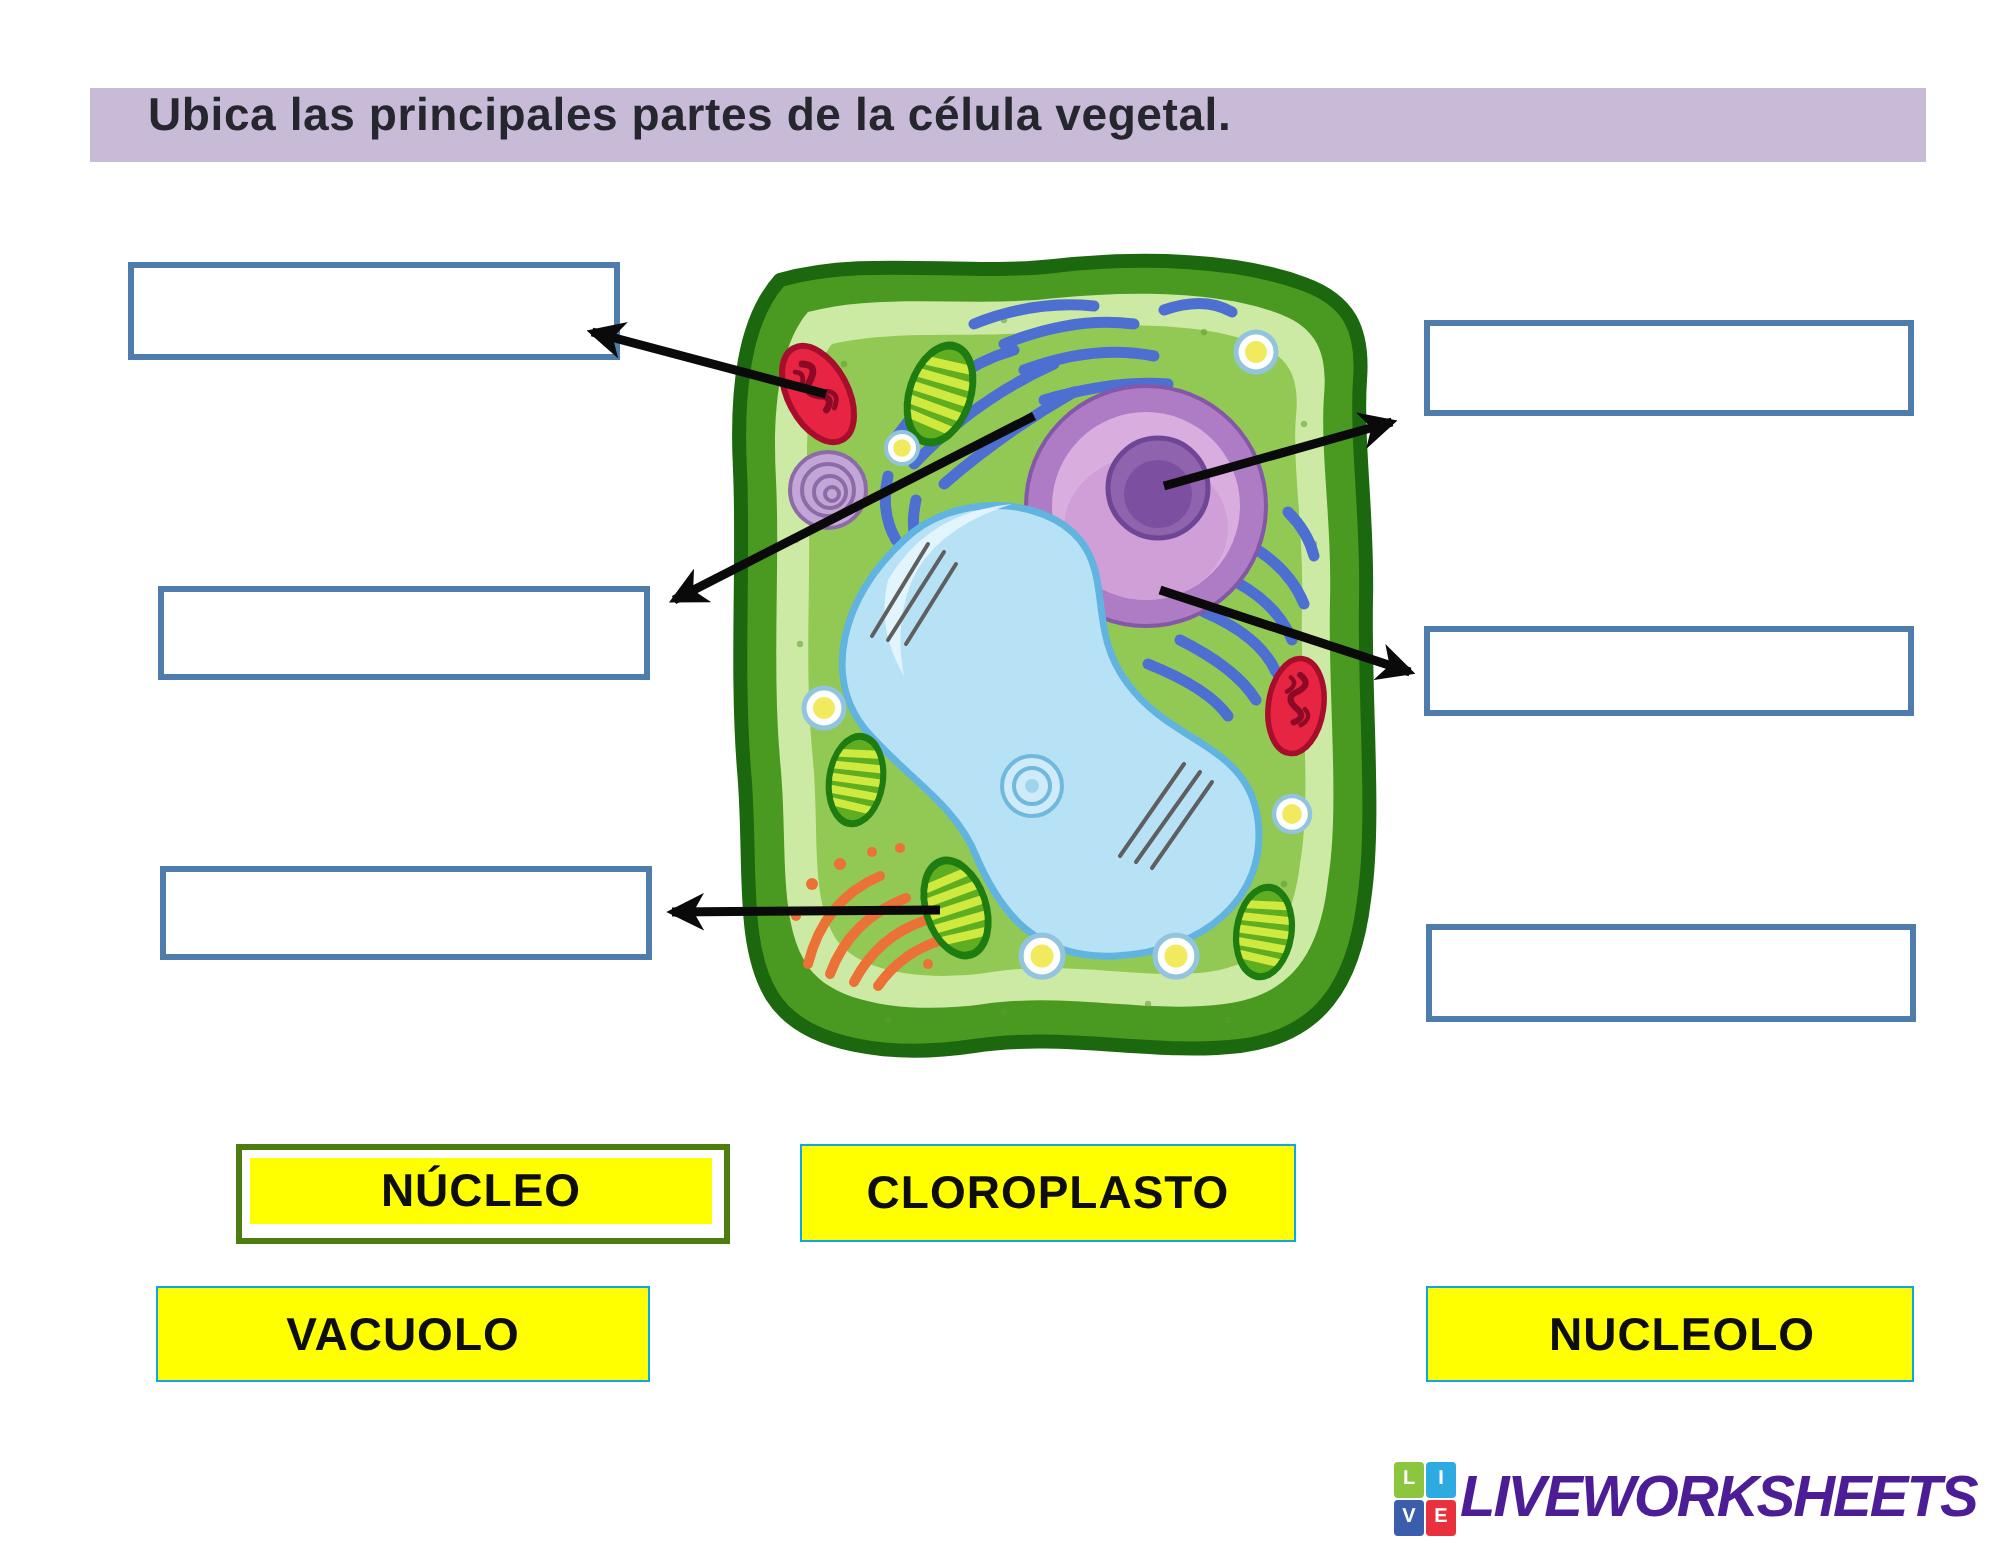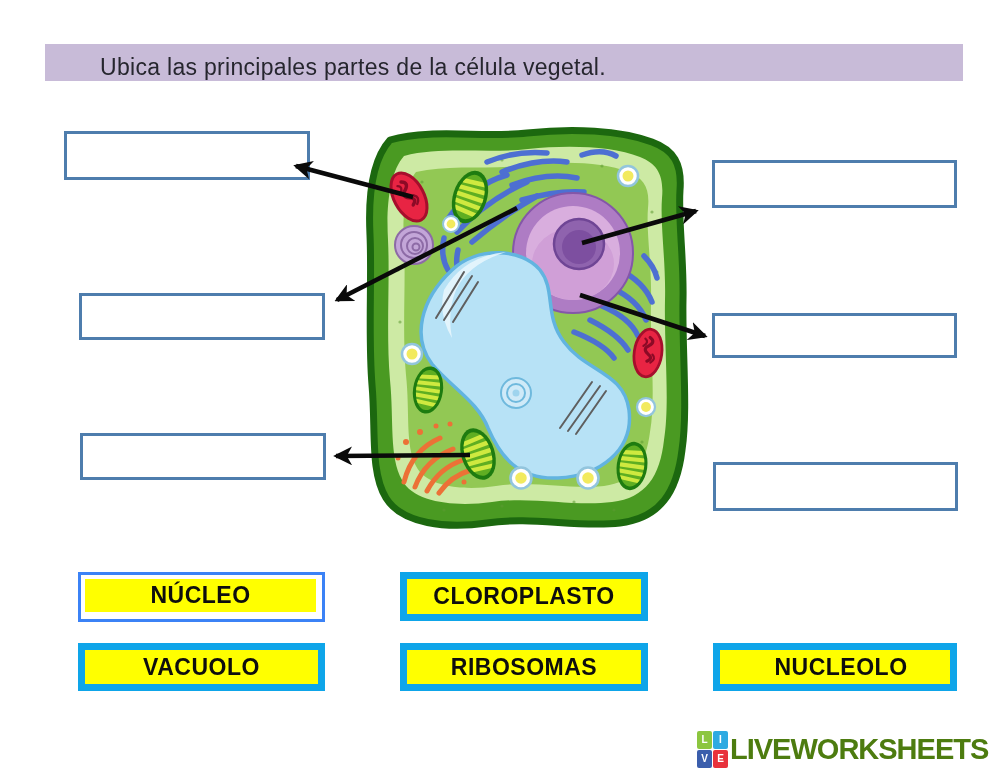--- a/index.html
+++ b/index.html
@@ -1,40 +1,40 @@
 <!DOCTYPE html>
 <html><head>
 <meta charset="utf-8">
 <style>
   html,body{margin:0;padding:0;background:#ffffff;}
   #page{position:relative;width:1000px;height:772px;background:#ffffff;overflow:hidden;
         font-family:"Liberation Sans", sans-serif;}
   
   .titlebar{position:absolute;left:45px;top:44px;width:918px;height:37px;background:#c8bbd8;
-            display:flex;align-items:flex-end;box-sizing:border-box;padding-left:55px;}
+            display:flex;align-items:flex-start;box-sizing:border-box;padding-left:29px;font-weight:bold;}
   .titlebar span{font-size:23px;color:#26262e;letter-spacing:.3px;}
   
   .ansbox{position:absolute;background:#ffffff;border:3px solid #4e7dad;box-sizing:border-box;}
   
-  .wordbox{position:absolute;background:#ffff00;border:7px solid #0ea5e9;box-sizing:border-box;
+  .wordbox{position:absolute;background:#ffff00;border:1px solid #0ea5e9;box-sizing:border-box;
            display:flex;align-items:center;justify-content:center;
            font-weight:bold;font-size:23px;color:#0e0e0e;letter-spacing:.5px;}
-  .wordslot{position:absolute;background:#ffffff;border:3px solid #3b82f6;box-sizing:border-box;}
+  .wordslot{position:absolute;background:#ffffff;border:3px solid #4d7c0f;box-sizing:border-box;margin-left:40px;}
   .wordchip{position:absolute;left:4px;right:6px;top:4px;bottom:7px;background:#ffff00;
             display:flex;align-items:center;justify-content:center;
             font-weight:bold;font-size:23px;color:#0e0e0e;letter-spacing:.5px;}
   
   .cellsvg{position:absolute;left:352px;top:120px;z-index:1;}
   .arrowsvg{position:absolute;left:0;top:0;z-index:2;pointer-events:none;}
   
   .logo{position:absolute;left:697px;top:729px;height:40px;display:flex;align-items:center;cursor:pointer;}
   .logo-grid{display:grid;grid-template-columns:15px 15px;grid-template-rows:18px 18px;gap:1px;margin-right:2px;}
   .logo-sq{display:flex;align-items:center;justify-content:center;color:#ffffff;
            font-weight:bold;font-size:10px;border-radius:2px;}
-  .logo-text{font-weight:bold;font-size:29px;color:#4d7c0f;letter-spacing:-1px;}
+  .logo-text{font-weight:bold;font-size:29px;color:#4c1d95;letter-spacing:-1px;font-style:italic;}
 </style>
 </head>
 <body>
 
 <div id="page">
 
   <div class="titlebar">
     <span>Ubica las principales partes de la célula vegetal.</span>
   </div>
 
@@ -203,21 +203,20 @@
       <line x1="580" y1="295" x2="705" y2="336" marker-end="url(#ah)"></line>
       <line x1="470" y1="455" x2="336" y2="456" marker-end="url(#ah)"></line>
     </g>
   </svg>
 
   <div class="wordslot" style="left:78px;top:572px;width:247px;height:50px;">
     <div class="wordchip">NÚCLEO</div>
   </div>
   <div class="wordbox" style="left:400px;top:572px;width:248px;height:49px;">CLOROPLASTO</div>
   <div class="wordbox" style="left:78px;top:643px;width:247px;height:48px;">VACUOLO</div>
-  <div class="wordbox" style="left:400px;top:643px;width:248px;height:48px;">RIBOSOMAS</div>
   <div class="wordbox" style="left:713px;top:643px;width:244px;height:48px;padding-left:12px;">NUCLEOLO</div>
 
   <div class="logo">
     <div class="logo-grid">
       <div class="logo-sq" style="background: rgb(140, 198, 63);">L</div>
       <div class="logo-sq" style="background: rgb(46, 170, 226);">I</div>
       <div class="logo-sq" style="background: rgb(59, 94, 172);">V</div>
       <div class="logo-sq" style="background: rgb(232, 49, 60);">E</div>
     </div>
     <span class="logo-text">LIVEWORKSHEETS</span>

